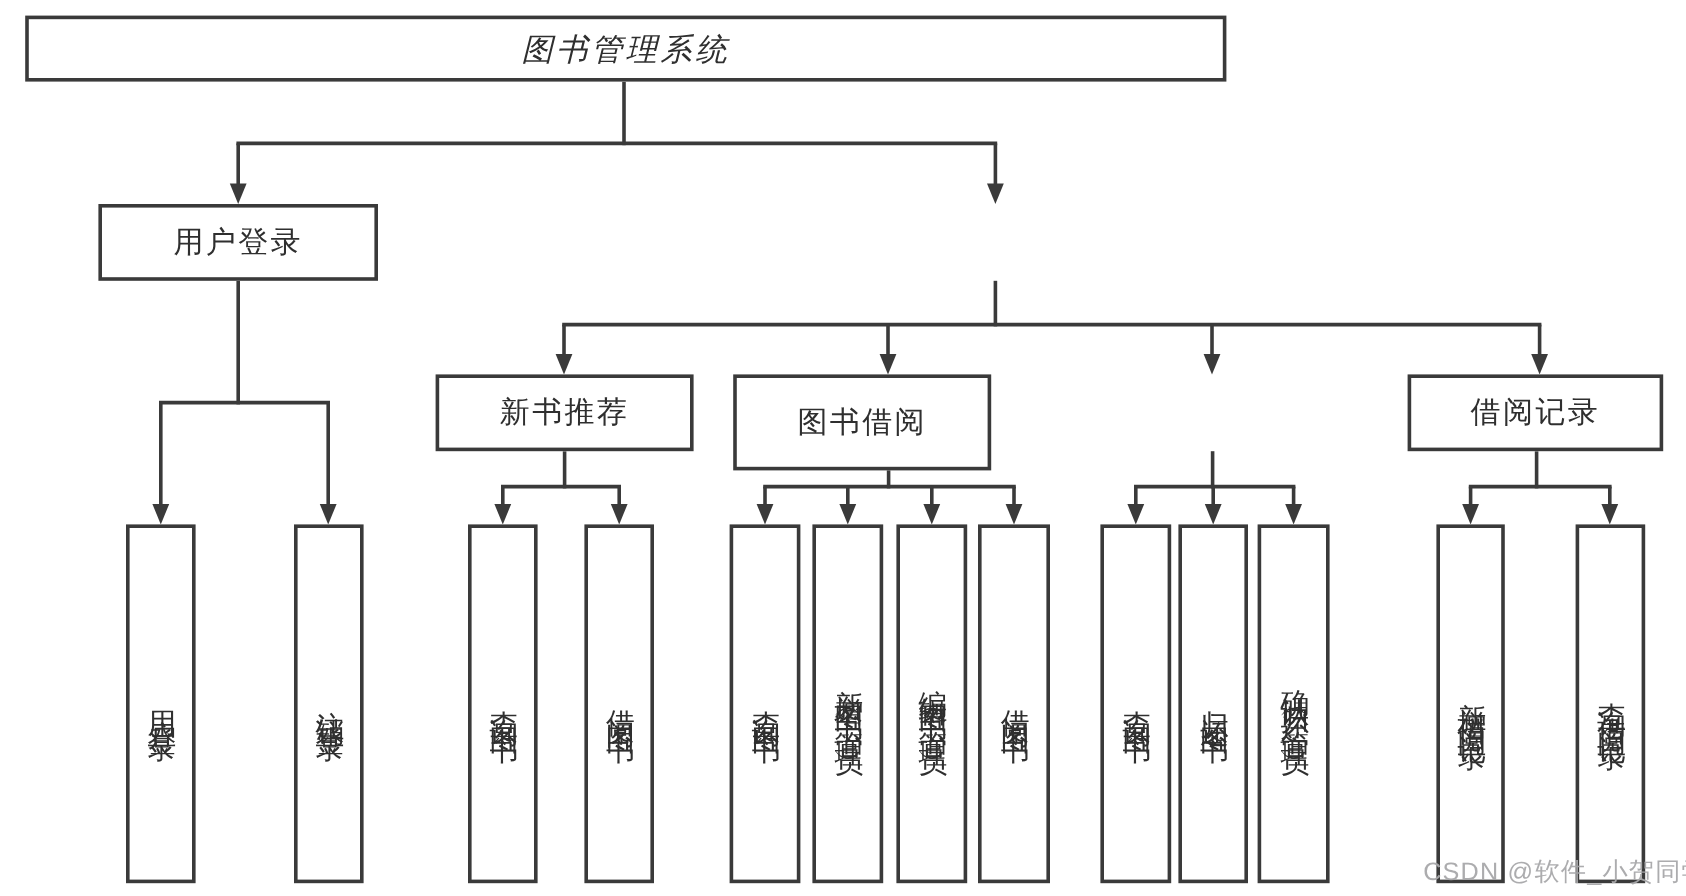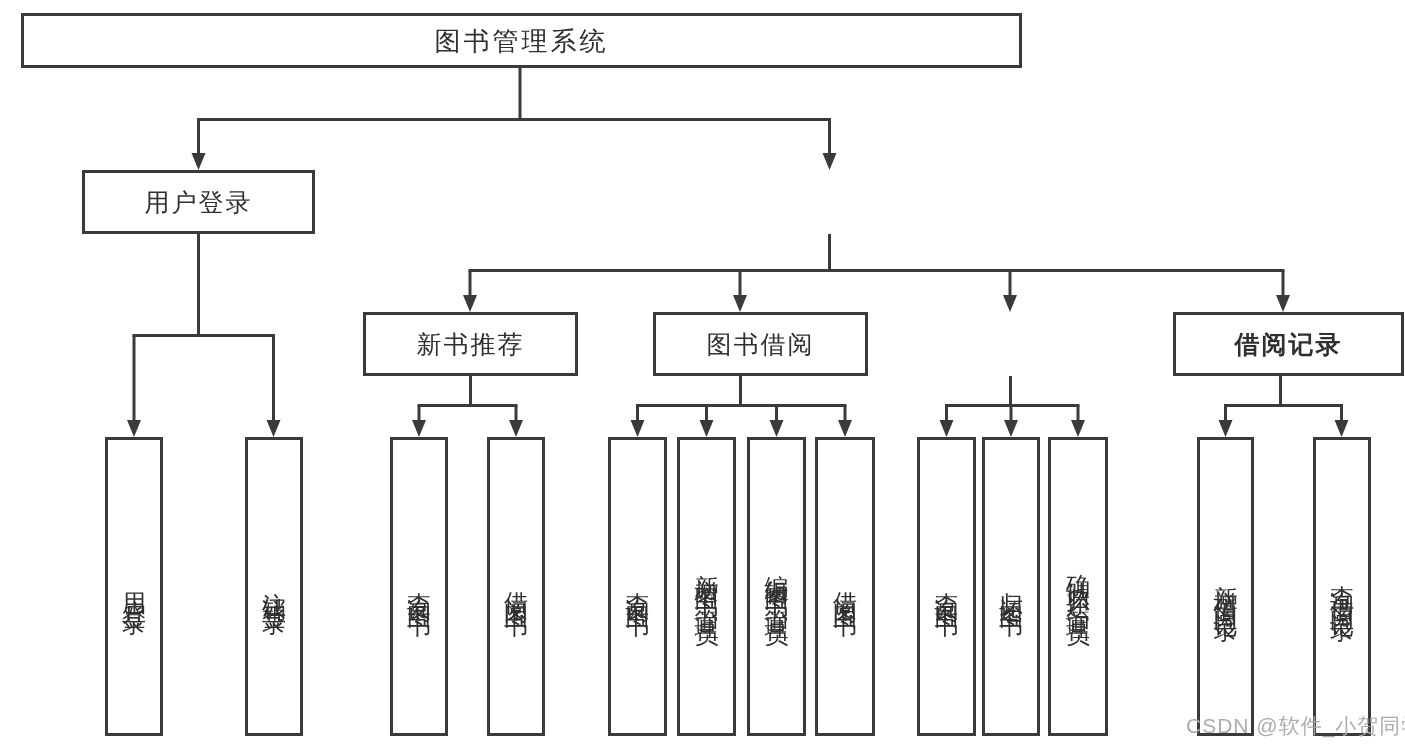--- a/index.html
+++ b/index.html
@@ -17,21 +17,21 @@
     box-sizing: border-box;
     border: 3px solid #3a3a3a;
     background: #ffffff;
     color: #2f2f2f;
     display: flex;
     align-items: center;
     justify-content: center;
     line-height: 1;
   }
   .h  { font-size: 25px; letter-spacing: 2px; }
-  .root-box { font-size: 26px; letter-spacing: 3px; }
+  .root-box { font-size: 26px; letter-spacing: 3px; font-style: italic; }
   .v {
     writing-mode: vertical-rl;
     text-orientation: mixed;
     font-size: 24px;
     letter-spacing: 7px;
   }
   .watermark {
     position: absolute;
     left: 1186px;
     top: 712px;
@@ -134,22 +134,22 @@
       <polygon points="1218.5,420 1232.5,420 1225.5,437"></polygon>
       <polygon points="1334.5,420 1348.5,420 1341.5,437"></polygon>
     </g>
   </svg>
 
   <div class="box h root-box" style="left:21px; top:13px; width:1001px; height:55px;">图书管理系统</div>
 
   <div class="box h" style="left:82px; top:170px; width:233px; height:64px;">用户登录</div>
 
   <div class="box h" style="left:363px; top:312px; width:215px; height:64px;">新书推荐</div>
-  <div class="box h" style="left:653px; top:312px; width:215px; height:64px;text-align:center;">图书借阅</div>
-  <div class="box h" style="left:1173px; top:312px; width:231px; height:64px;font-weight:bold;">借阅记录</div>
+  <div class="box h" style="left:611px; top:312px; width:215px; height:80px;text-align:center;">图书借阅</div>
+  <div class="box h" style="left:1173px; top:312px; width:213px; height:64px;">借阅记录</div>
 
   <div class="box v" style="left:105px; top:437px; width:58px; height:299px;">用户登录</div>
   <div class="box v" style="left:245px; top:437px; width:58px; height:299px;">注销登录</div>
 
   <div class="box v" style="left:390px; top:437px; width:58px; height:299px;">查询图书</div>
   <div class="box v" style="left:487px; top:437px; width:58px; height:299px;">借阅图书</div>
 
   <div class="box v" style="left:608px; top:437px; width:59px; height:299px;">查询图书</div>
   <div class="box v" style="left:677px; top:437px; width:59px; height:299px;">新增图书（管理员）</div>
   <div class="box v" style="left:747px; top:437px; width:59px; height:299px;">编辑图书（管理员）</div>

